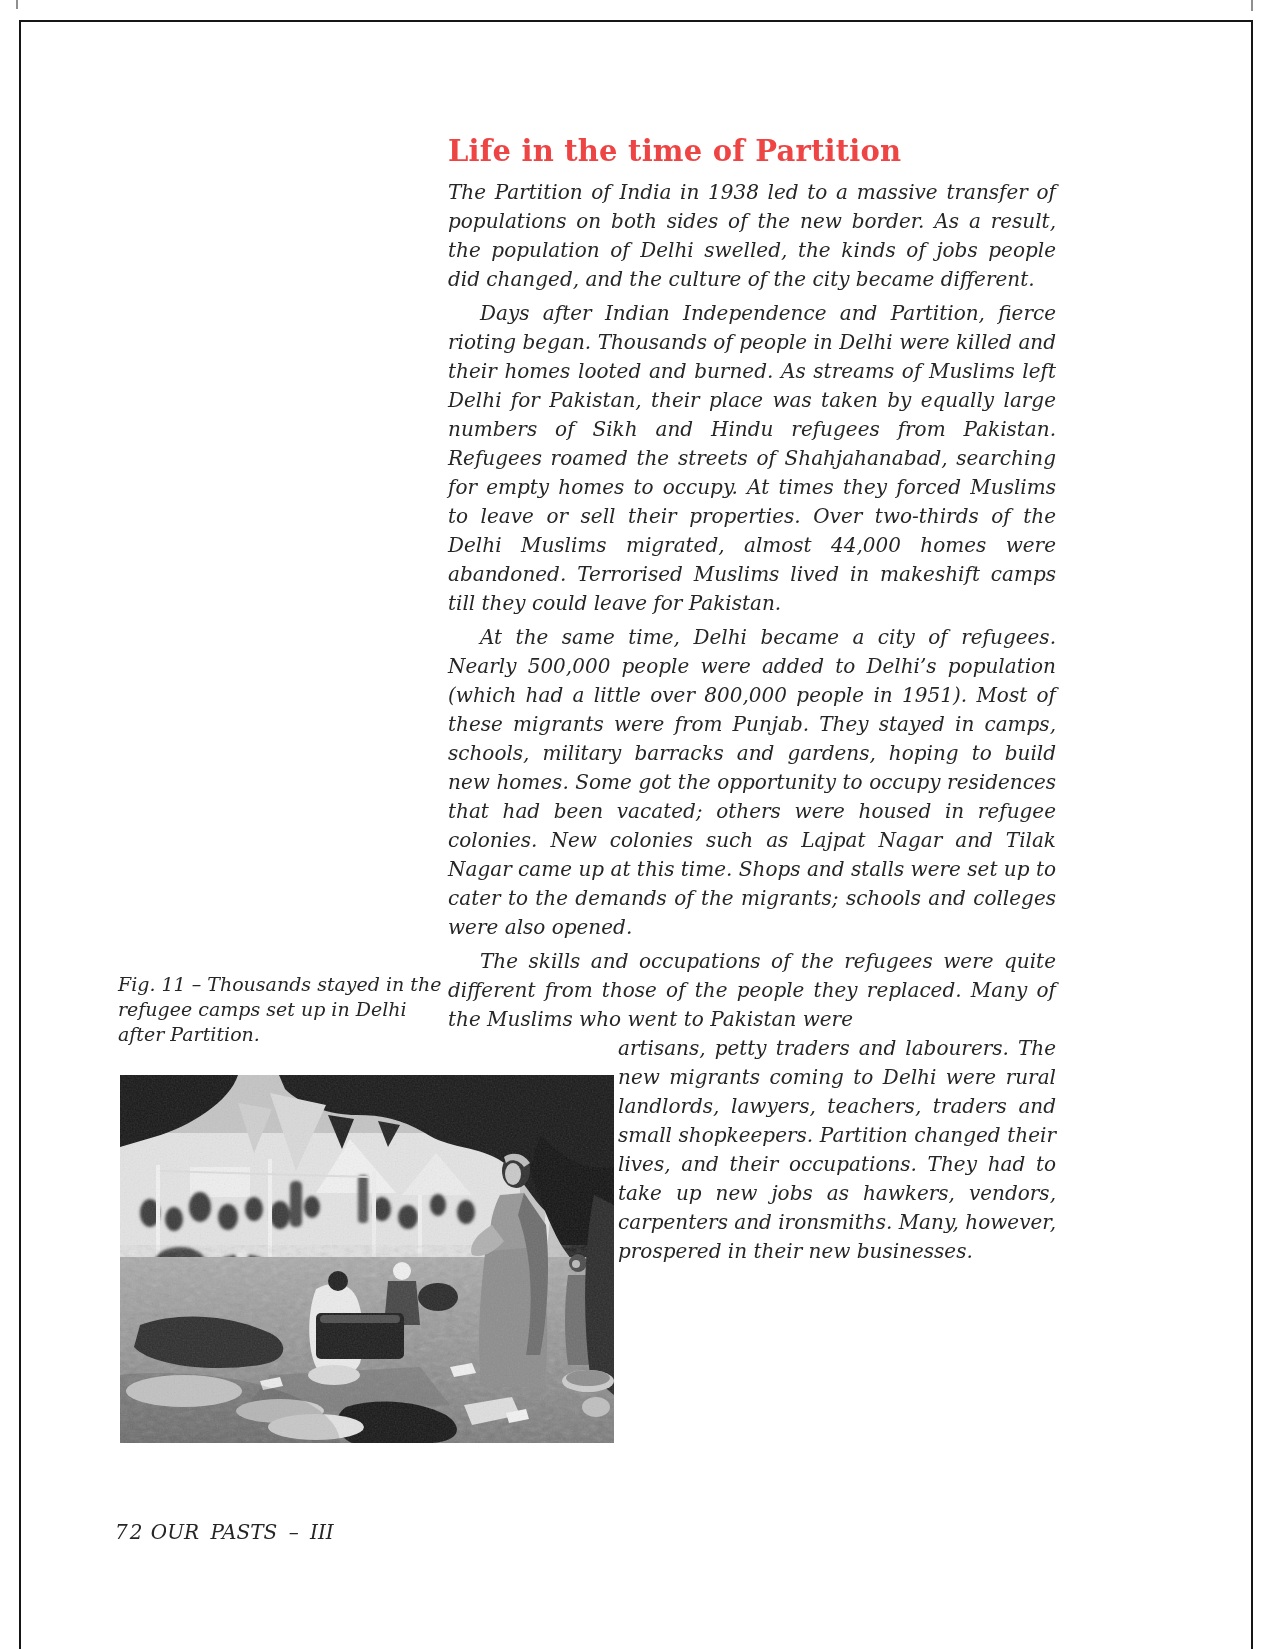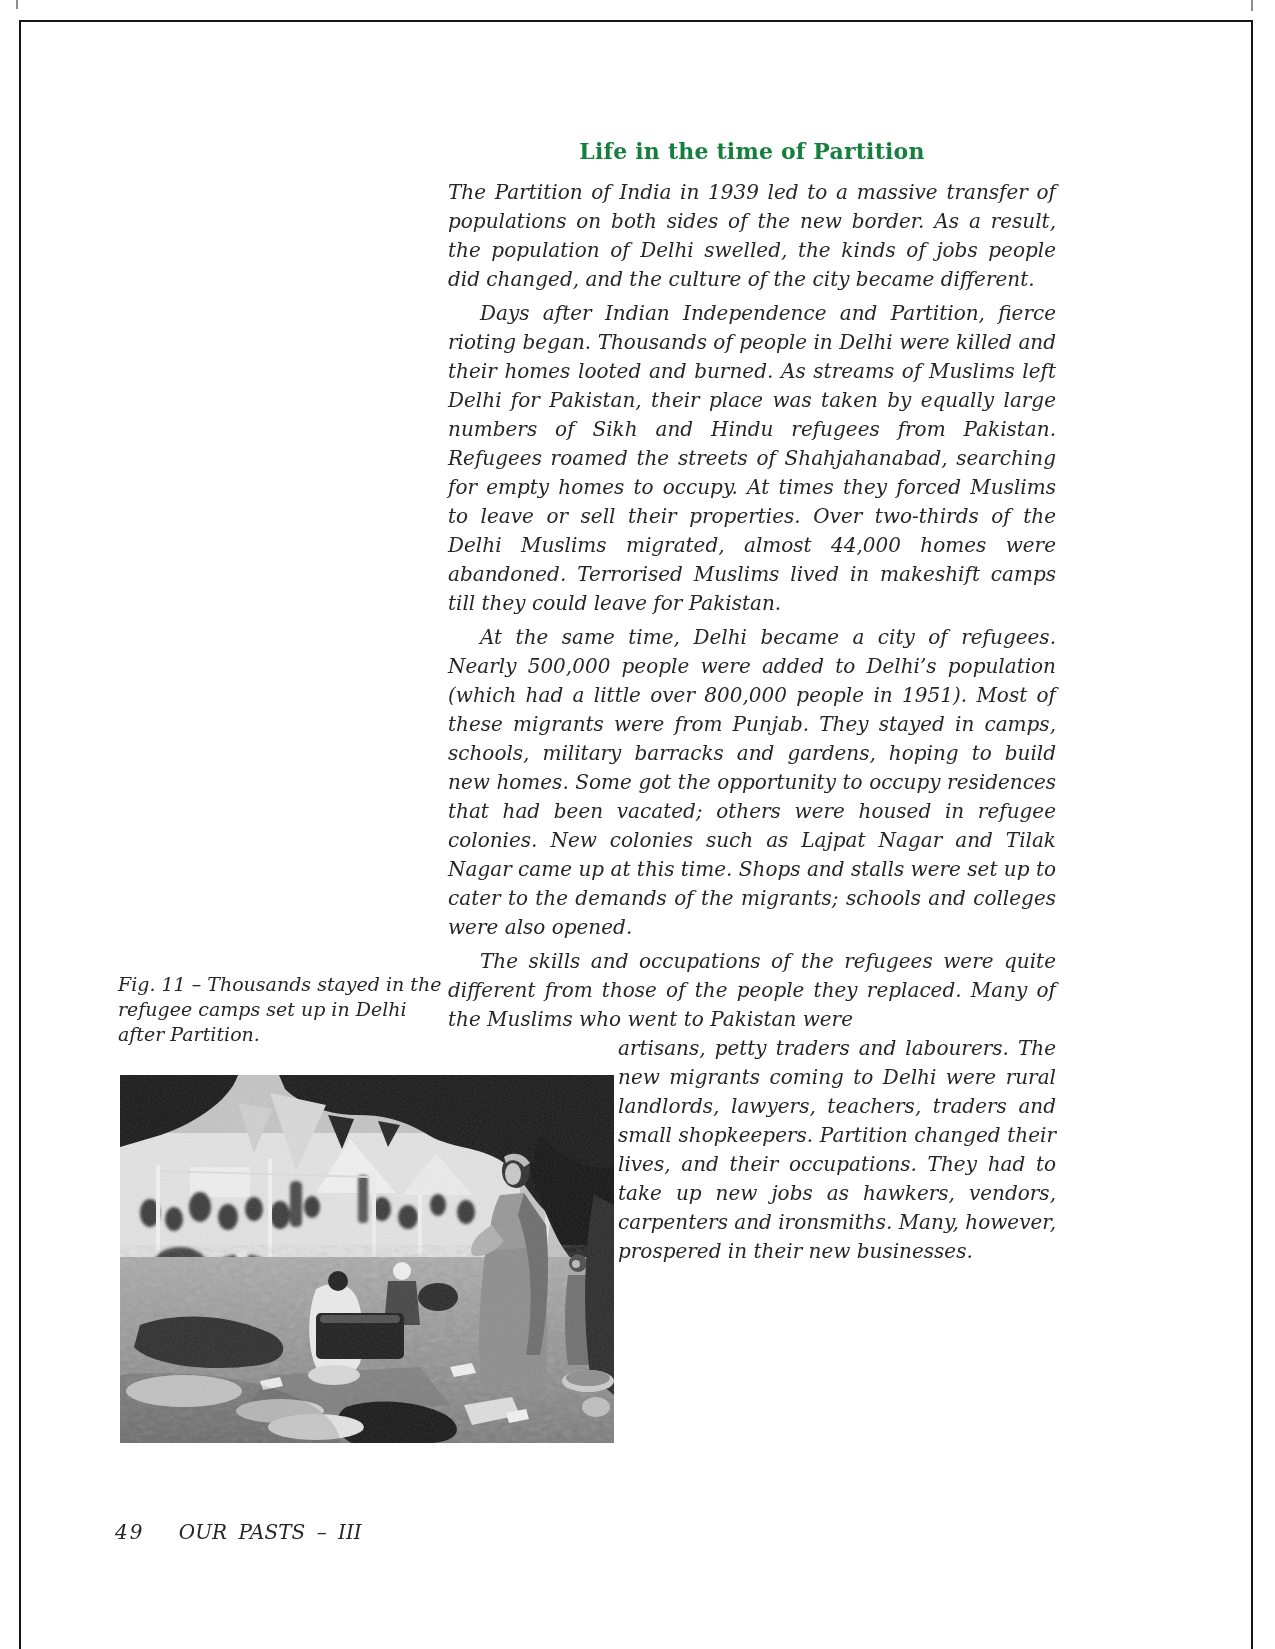--- a/index.html
+++ b/index.html
@@ -14,22 +14,22 @@
     box-sizing:border-box;border:2px solid #161616;border-bottom:none;
     pointer-events:none;
   }
   .crop-mark{position:absolute;top:0;width:2px;background:#8f8f8f;}
   .crop-mark.left{left:16px;height:9px;}
   .crop-mark.right{left:1251px;height:11px;}
 
   
   .text-col{position:absolute;left:448px;top:136px;width:608px;}
   .heading{
-    font-size:22px;line-height:30px;font-weight:bold;font-style:normal;
-    color:#15803d;margin:0 0 12px 0;letter-spacing:.2px;text-align:center;
+    font-size:29px;line-height:30px;font-weight:bold;font-style:normal;
+    color:#ef4444;margin:0 0 12px 0;letter-spacing:.2px;
   }
   .bp{
     margin:0 0 5px 0;font-style:italic;font-size:20px;line-height:29px;
     text-align:justify;color:#262626;
   }
   .bp.ind{text-indent:32px;}
   .forced-break{display:block;height:0;}
   .photo-spacer{float:left;width:170px;height:412px;}
 
   
@@ -38,32 +38,32 @@
     position:absolute;left:118px;top:972px;width:324px;
     font-style:italic;font-size:19px;line-height:25px;color:#262626;
   }
   .fig-label{font-weight:normal;}
   .photo{position:absolute;left:120px;top:1075px;width:494px;height:368px;background:#b5b5b5;}
   .photo svg{display:block;width:100%;height:100%;}
 
   
   .footer{position:absolute;left:115px;top:1520px;font-style:italic;font-size:20px;color:#262626;}
   .page-num{letter-spacing:2px;}
-  .book-title{margin-left:28px;word-spacing:5px;}
+  .book-title{word-spacing:5px;}
 </style>
 </head>
 <body>
 
 <div class="frame"></div>
 <div class="crop-mark left"></div>
 <div class="crop-mark right"></div>
 
 <main class="text-col">
   <h1 class="heading">Life in the time of Partition</h1>
-  <p class="bp">The Partition of India in 1939 led to a massive transfer of populations on both sides of the new border. As a result, the population of Delhi swelled, the kinds of jobs people did changed, and the culture of the city became different.</p>
+  <p class="bp">The Partition of India in 1938 led to a massive transfer of populations on both sides of the new border. As a result, the population of Delhi swelled, the kinds of jobs people did changed, and the culture of the city became different.</p>
   <p class="bp ind">Days after Indian Independence and Partition, fierce rioting began. Thousands of people in Delhi were killed and their homes looted and burned. As streams of Muslims left Delhi for Pakistan, their place was taken by equally large numbers of Sikh and Hindu refugees from Pakistan. Refugees roamed the streets of Shahjahanabad, searching for empty homes to occupy. At times they forced Muslims to leave or sell their properties. Over two-thirds of the Delhi Muslims migrated, almost 44,000 homes were abandoned. Terrorised Muslims lived in makeshift camps till they could leave for Pakistan.</p>
   <p class="bp ind">At the same time, Delhi became a city of refugees. Nearly 500,000 people were added to Delhi’s population (which had a little over 800,000 people in 1951). Most of these migrants were from Punjab. They stayed in camps, schools, military barracks and gardens, hoping to build new homes. Some got the opportunity to occupy residences that had been vacated; others were housed in refugee colonies. New colonies such as Lajpat Nagar and Tilak Nagar came up at this time. Shops and stalls were set up to cater to the demands of the migrants; schools and colleges were also opened.</p>
   <p class="bp ind">
     <span>The skills and occupations of the refugees were quite different from those of the people they replaced. Many of the Muslims who went to Pakistan were</span>
     <span class="forced-break"></span>
     <span class="photo-spacer"></span>
     <span>artisans, petty traders and labourers. The new migrants coming to Delhi were rural landlords, lawyers, teachers, traders and small shopkeepers. Partition changed their lives, and their occupations. They had to take up new jobs as hawkers, vendors, carpenters and ironsmiths. Many, however, prospered in their new businesses.</span>
   </p>
 </main>
 
@@ -184,15 +184,15 @@
       <polygon points="140,306 160,302 163,311 143,315" fill="#ececec"></polygon>
       <polygon points="386,338 406,334 409,344 389,348" fill="#f2f2f2"></polygon>
 
       <ellipse cx="40" cy="368" rx="180" ry="70" fill="#000000" opacity="0.12"></ellipse>
       <rect x="0" y="0" width="494" height="368" filter="url(#phGrain)" opacity="0.55"></rect>
     </svg>
   </div>
 </figure>
 
 <footer class="footer">
-  <span class="page-num">49</span>
+  <span class="page-num">72</span>
   <span class="book-title">OUR PASTS – III</span>
 </footer>
 
 </body></html>

